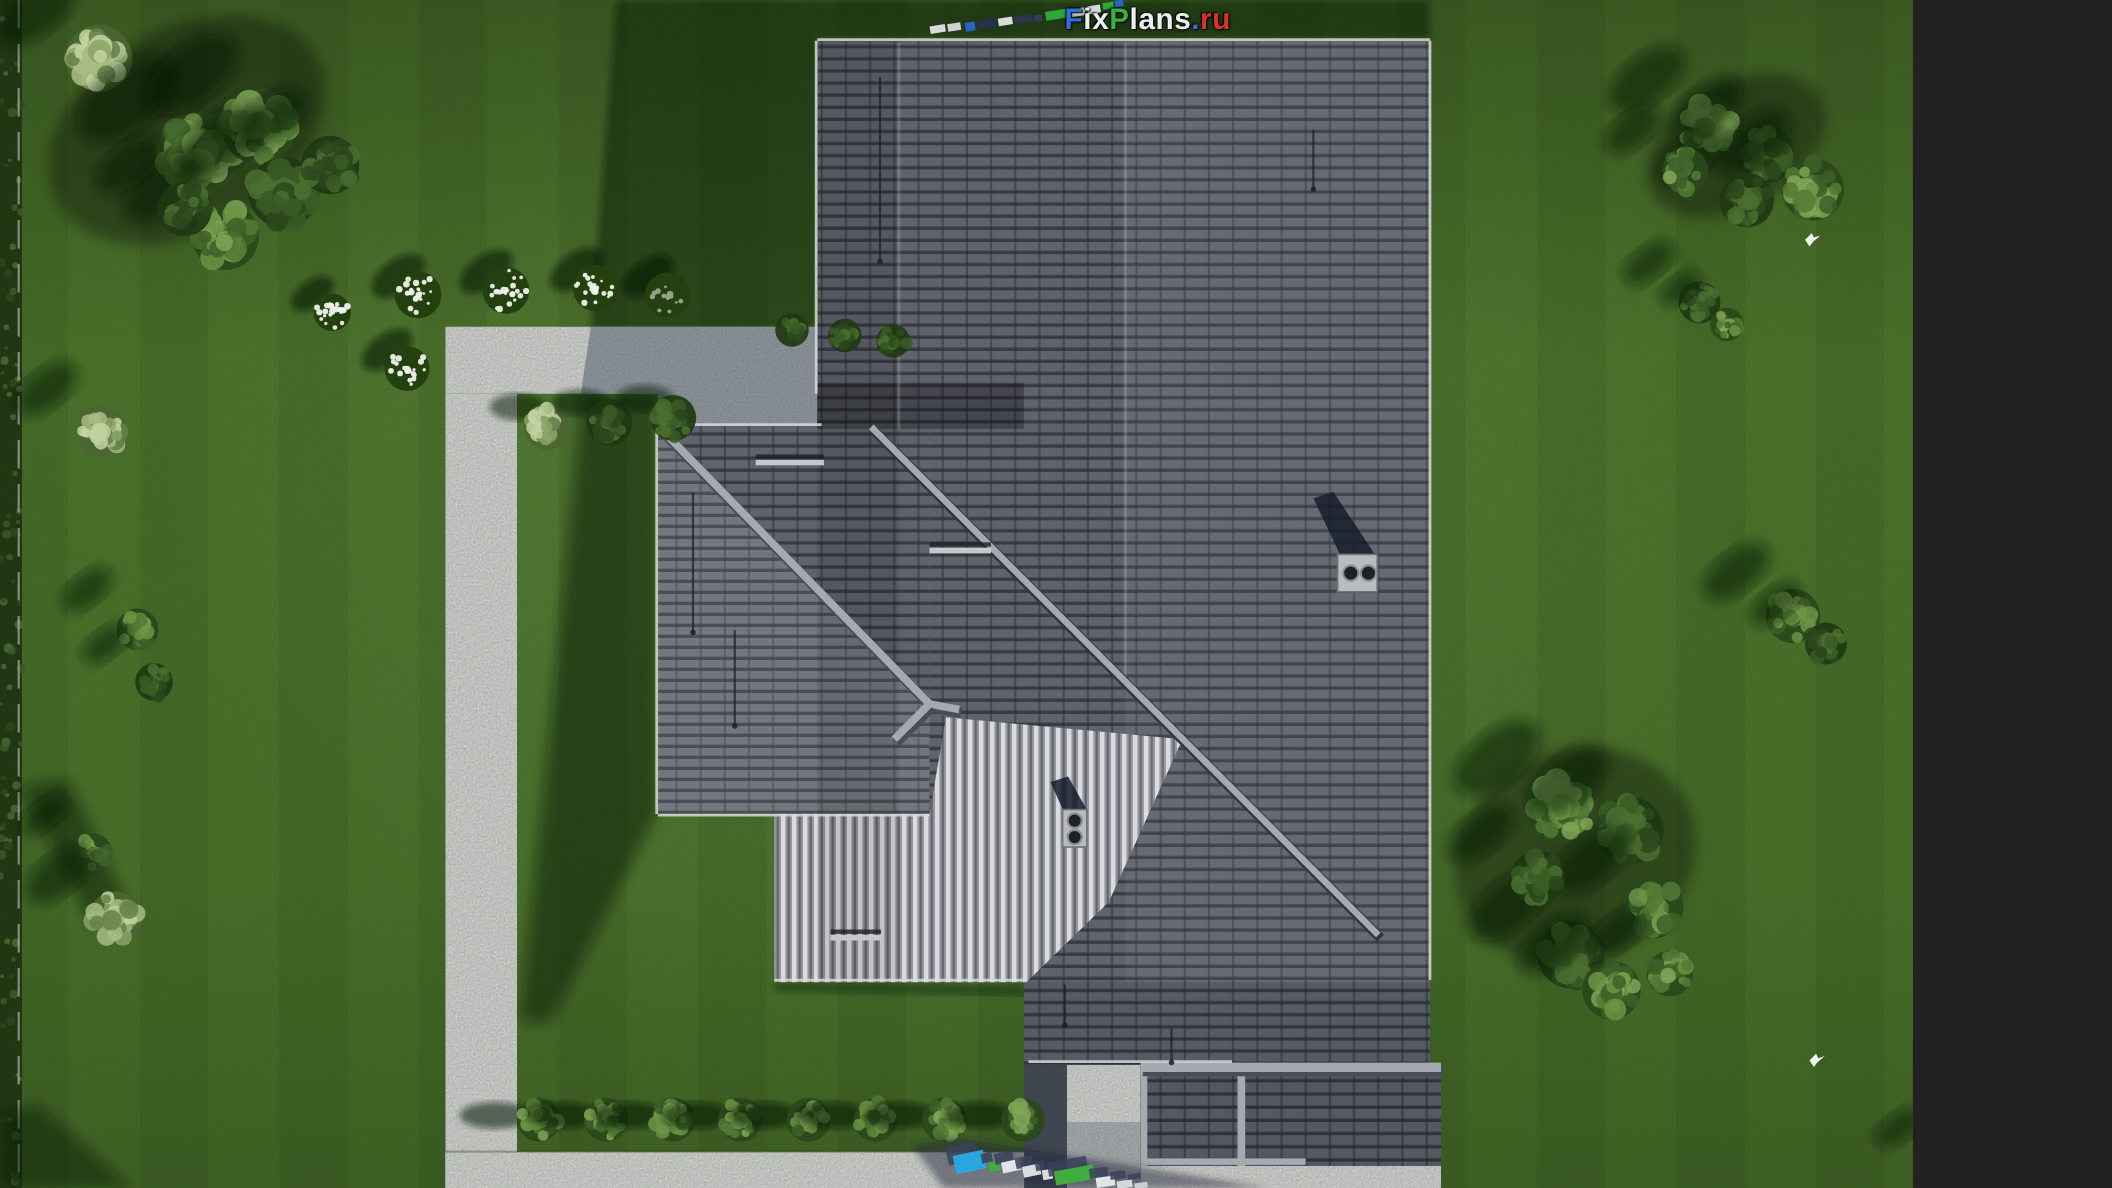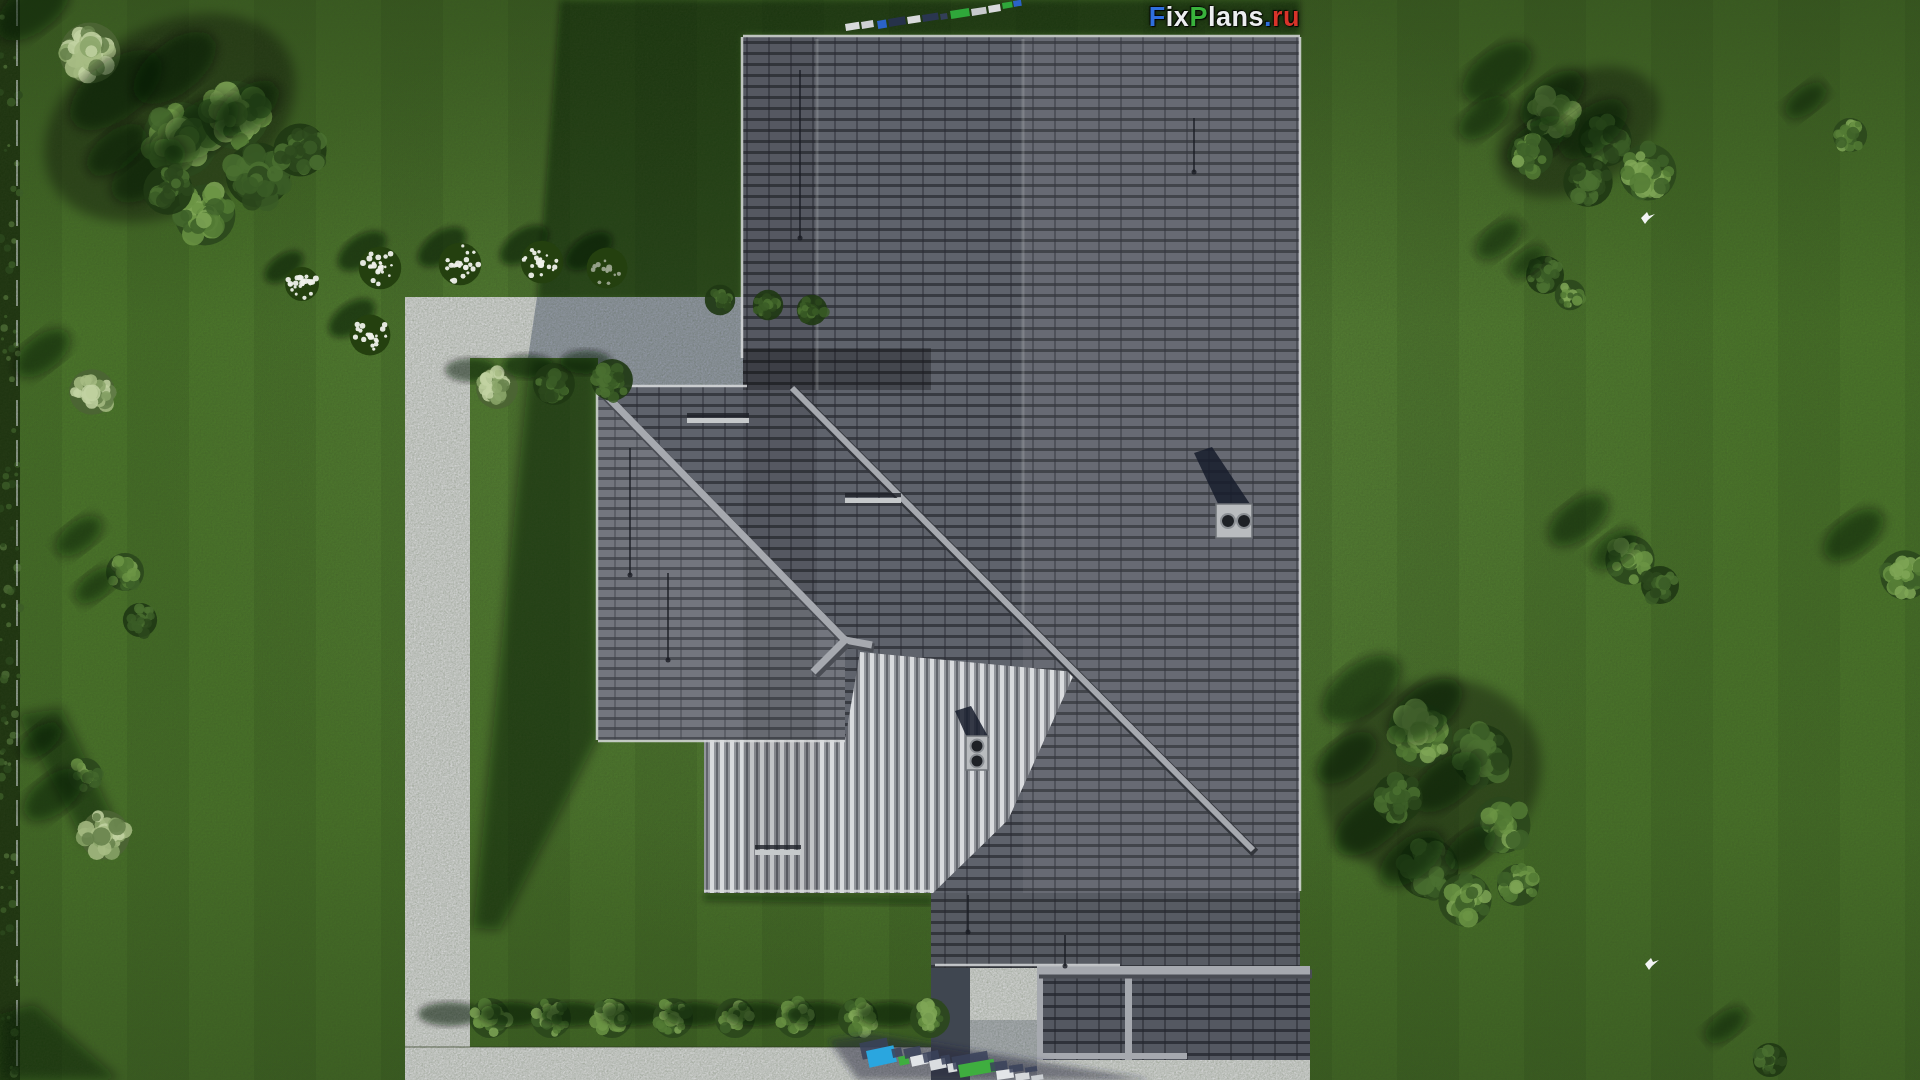--- a/index.html
+++ b/index.html
@@ -1,17 +1,17 @@
 <!DOCTYPE html>
 <html><head>
 <meta charset="utf-8">
 <style>
   html,body{margin:0;padding:0;background:#222;}
   .stage{
-    position:relative;width:1920px;height:1080px;overflow:hidden;
+    position:relative;width:1739px;height:1080px;overflow:hidden;
     font-family:"Liberation Sans",sans-serif;
     background-color:#4d7a2b;
     background-image:
       radial-gradient(140% 125% at 52% 48%, rgba(0,0,0,0) 55%, rgba(8,14,4,0.42) 100%),
       linear-gradient(rgba(14,24,8,0.30), rgba(14,24,8,0.04) 30%, rgba(10,20,6,0.08) 75%, rgba(8,16,5,0.22)),
       repeating-linear-gradient(90deg, rgba(18,38,10,0.10) 0 62px, rgba(0,0,0,0) 62px 127px),
       radial-gradient(ellipse at 50% 42%, rgba(246,255,220,0.10), rgba(0,0,0,0) 60%);
   }
   .stage svg{position:absolute;left:0;top:0;}
   .logo{

